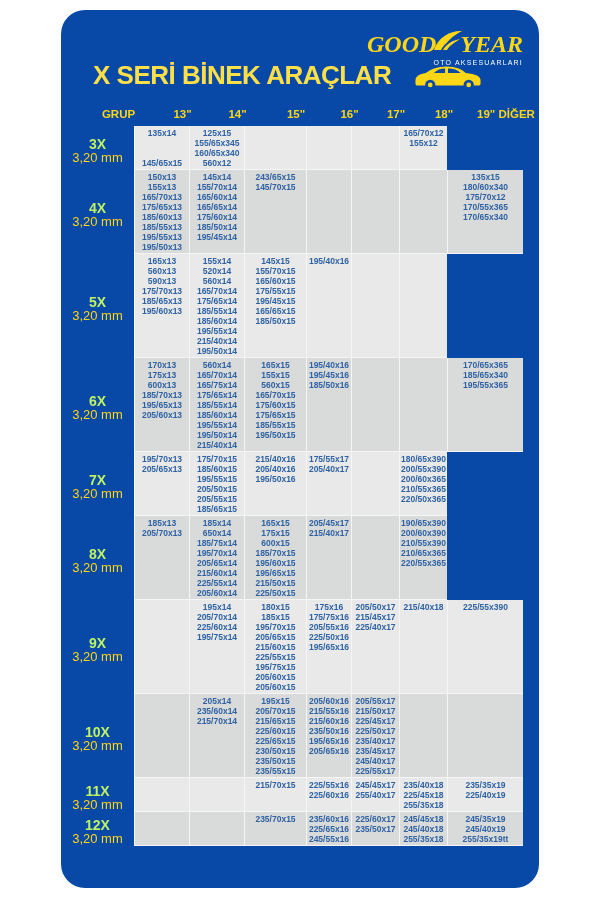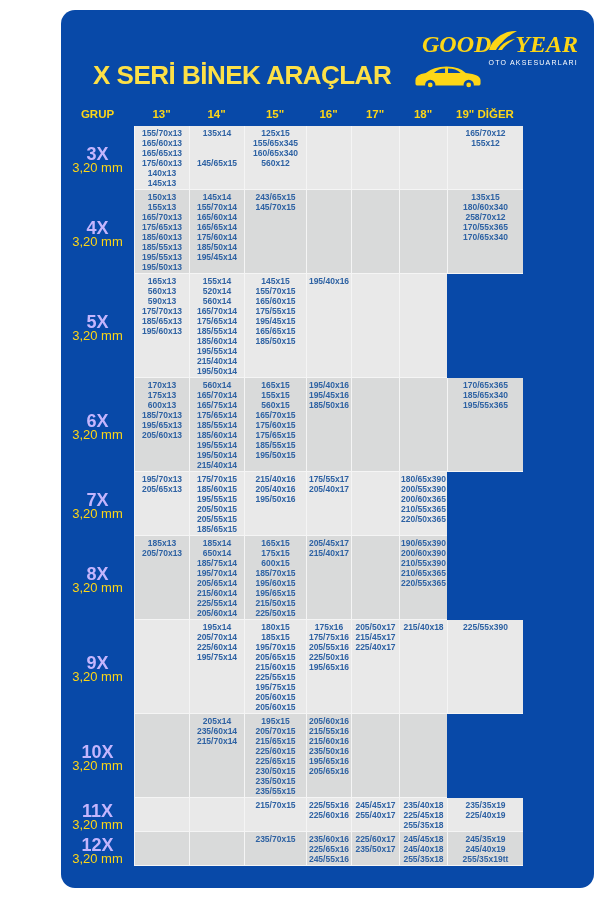--- a/index.html
+++ b/index.html
@@ -1,42 +1,42 @@
 <!DOCTYPE html>
 <html><head>
 <meta charset="utf-8">
 <style>
   html,body{margin:0;padding:0;background:#ffffff;}
   body{font-family:"Liberation Sans", sans-serif;}
   .page{position:relative;width:600px;height:900px;background:#ffffff;overflow:hidden;}
-  .card{position:absolute;left:61px;top:10px;width:533px;height:878px;
-        background:#0849a8;border-radius:14px;overflow:hidden;}
+  .card{position:absolute;left:61px;top:10px;width:478px;height:878px;
+        background:#0849a8;border-radius:24px;overflow:hidden;}
 
   
   .logo{position:absolute;top:20px;right:16px;text-align:right;}
   .logo-word{display:flex;align-items:center;justify-content:flex-end;
              font-family:"Liberation Serif", serif;font-style:italic;font-weight:700;
              font-size:24px;color:#fdd616;letter-spacing:0;line-height:24px;}
   .logo-word svg{margin:0 -3px 6px -3px;}
   .logo-sub{color:#ffffff;font-size:7px;letter-spacing:1.2px;margin-top:1px;font-weight:400;}
 
   
   .title-row{position:absolute;top:50px;left:32px;display:flex;align-items:center;gap:20px;}
   .title{color:#fde047;font-weight:700;font-size:26px;letter-spacing:-0.5px;}
 
   
-  .grid8{display:grid;grid-template-columns:73px 55px 55px 62px 45px 48px 48px 76px;width:462px;}
+  .grid8{display:grid;grid-template-columns:73px 55px 55px 62px 45px 48px 48px 76px;width:462px;padding-left:21px;}
   .header-row{position:absolute;top:96px;left:0;}
   .hcell{color:#fdd616;font-weight:700;font-size:11.5px;text-align:center;line-height:16px;}
 
   .table{position:absolute;top:116px;left:0;width:462px;}
   .trow{display:grid;grid-template-columns:73px 55px 55px 62px 45px 48px 48px 76px;--cellbg:#e9e9e9;}
   .trow.alt{--cellbg:#d9dada;}
   .gcell{display:flex;flex-direction:column;align-items:center;justify-content:center;}
-  .gname{color:#c4b5fd;font-weight:700;font-size:18px;line-height:18px;}
+  .gname{color:#bef264;font-weight:700;font-size:14px;line-height:18px;}
   .gmm{color:#fdd616;font-size:13px;line-height:9px;}
   .dcell{background:var(--cellbg);border-left:1.5px solid #f5f5f5;border-bottom:1.5px solid #f5f5f5;
          padding:1.5px 0;text-align:center;}
   .size{height:10px;line-height:10px;font-size:8.5px;font-weight:700;color:#2e62a3;white-space:nowrap;}
 </style>
 </head>
 <body>
 
 <div class="page">
   <div class="card">
@@ -78,28 +78,20 @@
       <div class="hcell">19" DİĞER</div>
     </div>
 
     <div class="table">
         <div class="trow">
           <div class="gcell">
             <div class="gname">3X</div>
             <div class="gmm">3,20 mm</div>
           </div>
           <div class="dcell">
-            <div class="size">155/70x13</div>
-            <div class="size">165/60x13</div>
-            <div class="size">165/65x13</div>
-            <div class="size">175/60x13</div>
-            <div class="size">140x13</div>
-            <div class="size">145x13</div>
-          </div>
-          <div class="dcell">
             <div class="size">135x14</div>
             <div class="size">&nbsp;</div>
             <div class="size">&nbsp;</div>
             <div class="size">145/65x15</div>
           </div>
           <div class="dcell">
             <div class="size">125x15</div>
             <div class="size">155/65x345</div>
             <div class="size">160/65x340</div>
             <div class="size">560x12</div>
@@ -139,21 +131,21 @@
           <div class="dcell">
             <div class="size">243/65x15</div>
             <div class="size">145/70x15</div>
           </div>
           <div class="dcell"></div>
           <div class="dcell"></div>
           <div class="dcell"></div>
           <div class="dcell">
             <div class="size">135x15</div>
             <div class="size">180/60x340</div>
-            <div class="size">258/70x12</div>
+            <div class="size">175/70x12</div>
             <div class="size">170/55x365</div>
             <div class="size">170/65x340</div>
           </div>
         </div>
         <div class="trow">
           <div class="gcell">
             <div class="gname">5X</div>
             <div class="gmm">3,20 mm</div>
           </div>
           <div class="dcell">
@@ -379,20 +371,30 @@
             <div class="size">235/55x15</div>
           </div>
           <div class="dcell">
             <div class="size">205/60x16</div>
             <div class="size">215/55x16</div>
             <div class="size">215/60x16</div>
             <div class="size">235/50x16</div>
             <div class="size">195/65x16</div>
             <div class="size">205/65x16</div>
           </div>
+          <div class="dcell">
+            <div class="size">205/55x17</div>
+            <div class="size">215/50x17</div>
+            <div class="size">225/45x17</div>
+            <div class="size">225/50x17</div>
+            <div class="size">235/40x17</div>
+            <div class="size">235/45x17</div>
+            <div class="size">245/40x17</div>
+            <div class="size">225/55x17</div>
+          </div>
           <div class="dcell"></div>
           <div class="dcell"></div>
         </div>
         <div class="trow">
           <div class="gcell">
             <div class="gname">11X</div>
             <div class="gmm">3,20 mm</div>
           </div>
           <div class="dcell"></div>
           <div class="dcell"></div>

